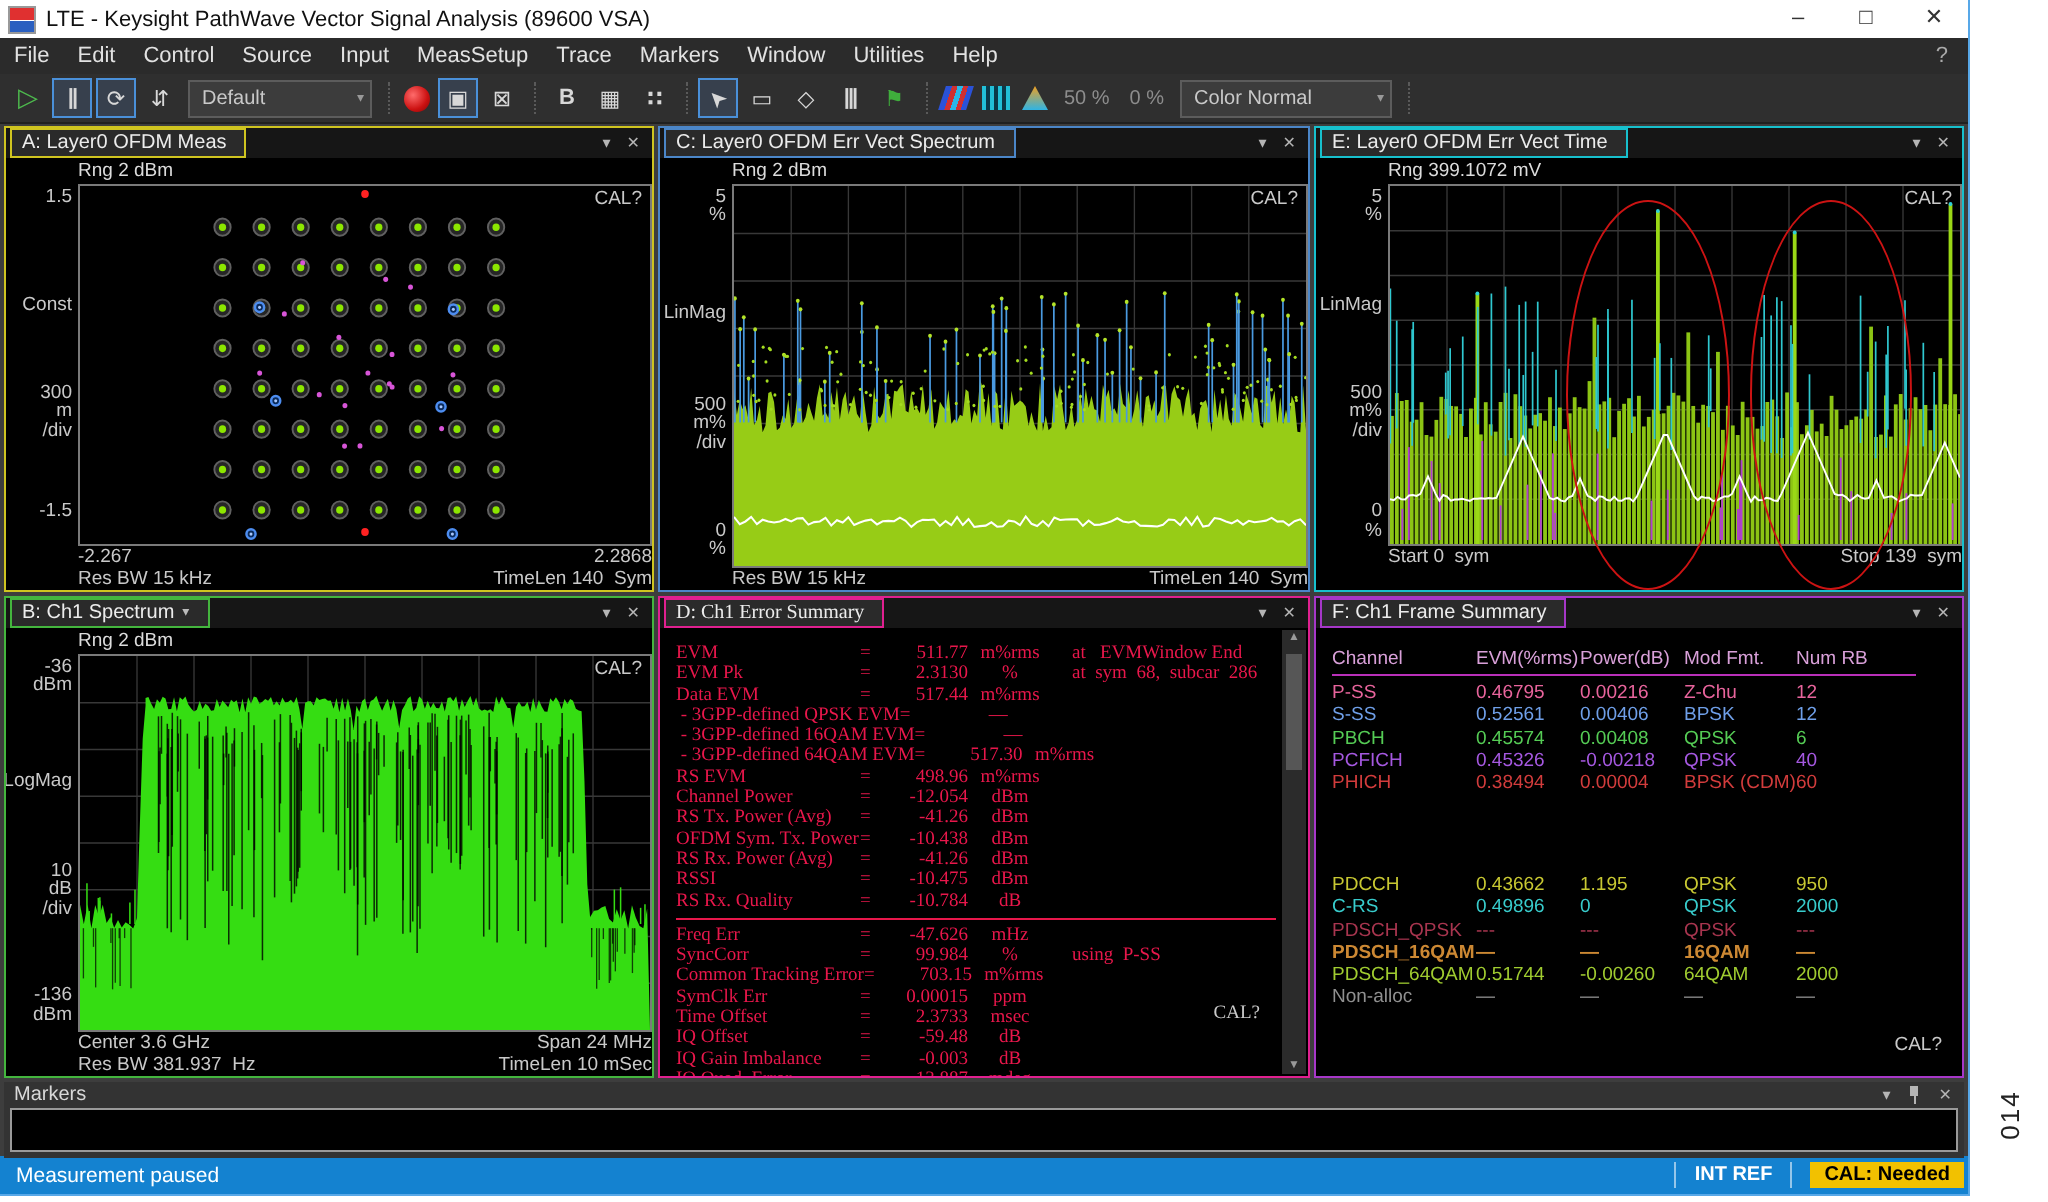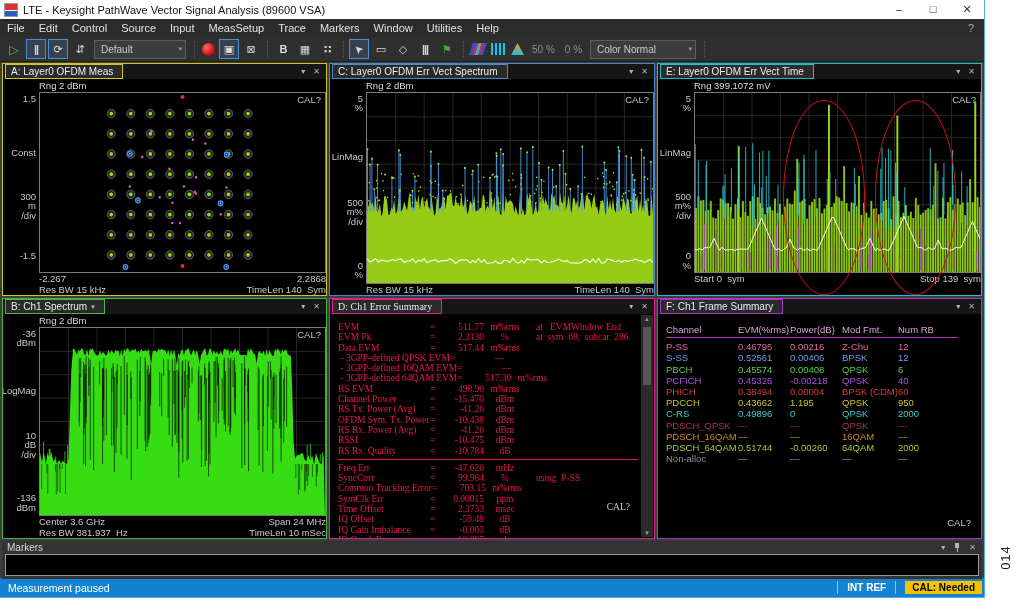--- a/index.html
+++ b/index.html
@@ -1175,21 +1175,21 @@
         </div>
         <div class="pbody">
           <div class="dsum" id="d-rows">
               <div class="drow"><span class="dl">EVM</span><span class="de">=</span><span class="dv">511.77</span><span class="du">m%rms</span><span class="dx">at   EVMWindow End</span></div>
               <div class="drow"><span class="dl">EVM Pk</span><span class="de">=</span><span class="dv">2.3130</span><span class="du">%</span><span class="dx">at  sym  68,  subcar  286</span></div>
               <div class="drow"><span class="dl">Data EVM</span><span class="de">=</span><span class="dv">517.44</span><span class="du">m%rms</span><span class="dx"></span></div>
               <div class="drow"><span class="dl"> - 3GPP-defined QPSK EVM</span><span class="de">=</span><span class="dv">—</span><span class="du"></span><span class="dx"></span></div>
               <div class="drow"><span class="dl"> - 3GPP-defined 16QAM EVM</span><span class="de">=</span><span class="dv">—</span><span class="du"></span><span class="dx"></span></div>
               <div class="drow"><span class="dl"> - 3GPP-defined 64QAM EVM</span><span class="de">=</span><span class="dv">517.30</span><span class="du">m%rms</span><span class="dx"></span></div>
               <div class="drow"><span class="dl">RS EVM</span><span class="de">=</span><span class="dv">498.96</span><span class="du">m%rms</span><span class="dx"></span></div>
-              <div class="drow"><span class="dl">Channel Power</span><span class="de">=</span><span class="dv">-15.470</span><span class="du">dBm</span><span class="dx"></span></div>
+              <div class="drow"><span class="dl">Channel Power</span><span class="de">=</span><span class="dv">-12.054</span><span class="du">dBm</span><span class="dx"></span></div>
               <div class="drow"><span class="dl">RS Tx. Power (Avg)</span><span class="de">=</span><span class="dv">-41.26</span><span class="du">dBm</span><span class="dx"></span></div>
               <div class="drow"><span class="dl">OFDM Sym. Tx. Power</span><span class="de">=</span><span class="dv">-10.438</span><span class="du">dBm</span><span class="dx"></span></div>
               <div class="drow"><span class="dl">RS Rx. Power (Avg)</span><span class="de">=</span><span class="dv">-41.26</span><span class="du">dBm</span><span class="dx"></span></div>
               <div class="drow"><span class="dl">RSSI</span><span class="de">=</span><span class="dv">-10.475</span><span class="du">dBm</span><span class="dx"></span></div>
               <div class="drow"><span class="dl">RS Rx. Quality</span><span class="de">=</span><span class="dv">-10.784</span><span class="du">dB</span><span class="dx"></span></div>
               <div class="ddiv"></div>
               <div class="drow"><span class="dl">Freq Err</span><span class="de">=</span><span class="dv">-47.626</span><span class="du">mHz</span><span class="dx"></span></div>
               <div class="drow"><span class="dl">SyncCorr</span><span class="de">=</span><span class="dv">99.984</span><span class="du">%</span><span class="dx">using  P-SS</span></div>
               <div class="drow"><span class="dl">Common Tracking Error</span><span class="de">=</span><span class="dv">703.15</span><span class="du">m%rms</span><span class="dx"></span></div>
               <div class="drow"><span class="dl">SymClk Err</span><span class="de">=</span><span class="dv">0.00015</span><span class="du">ppm</span><span class="dx"></span></div>
@@ -1219,24 +1219,24 @@
         </div>
         <div class="pbody">
           <div class="ftab" id="f-table">
               <div class="frow-t fhead"><span>Channel</span><span>EVM(%rms)</span><span>Power(dB)</span><span>Mod Fmt.</span><span>Num RB</span></div>
               <div class="frule"></div>
               <div class="frow-t" style="color: rgb(232, 100, 156);"><span>P-SS</span><span>0.46795</span><span>0.00216</span><span>Z-Chu</span><span>12</span></div>
               <div class="frow-t" style="color: rgb(111, 159, 232);"><span>S-SS</span><span>0.52561</span><span>0.00406</span><span>BPSK</span><span>12</span></div>
               <div class="frow-t" style="color: rgb(85, 204, 85);"><span>PBCH</span><span>0.45574</span><span>0.00408</span><span>QPSK</span><span>6</span></div>
               <div class="frow-t" style="color: rgb(165, 88, 224);"><span>PCFICH</span><span>0.45326</span><span>-0.00218</span><span>QPSK</span><span>40</span></div>
               <div class="frow-t" style="color: rgb(210, 60, 60);"><span>PHICH</span><span>0.38494</span><span>0.00004</span><span>BPSK (CDM)</span><span>60</span></div>
-              <div class="frow-t" style="color: rgb(200, 200, 50);"><span>PDCCH</span><span>0.43662</span><span>1.195</span><span>QPSK</span><span>950</span></div>
+              <div class="frow-t" style="color: rgb(200, 200, 50); margin-top: 40px;"><span>PDCCH</span><span>0.43662</span><span>1.195</span><span>QPSK</span><span>950</span></div>
               <div class="frow-t" style="color: rgb(56, 204, 204);"><span>C-RS</span><span>0.49896</span><span>0</span><span>QPSK</span><span>2000</span></div>
               <div class="frow-t" style="color: rgb(168, 53, 79);"><span>PDSCH_QPSK</span><span>---</span><span>---</span><span>QPSK</span><span>---</span></div>
-              <div class="frow-t" style="color: rgb(204, 136, 51);"><span>PDSCH_16QAM</span><span>—</span><span>—</span><span>16QAM</span><span>—</span></div>
+              <div class="frow-t" style="color: rgb(204, 136, 51); font-weight: bold;"><span>PDSCH_16QAM</span><span>—</span><span>—</span><span>16QAM</span><span>—</span></div>
               <div class="frow-t" style="color: rgb(160, 204, 48);"><span>PDSCH_64QAM</span><span>0.51744</span><span>-0.00260</span><span>64QAM</span><span>2000</span></div>
               <div class="frow-t" style="color: rgb(144, 144, 144);"><span>Non-alloc</span><span>—</span><span>—</span><span>—</span><span>—</span></div>
             </div>
           <span class="cal cal-f">CAL?</span>
         </div>
       </div>
 
       <div class="mpanel">
         <div class="mhead">
           <span class="mtitle">Markers</span>

